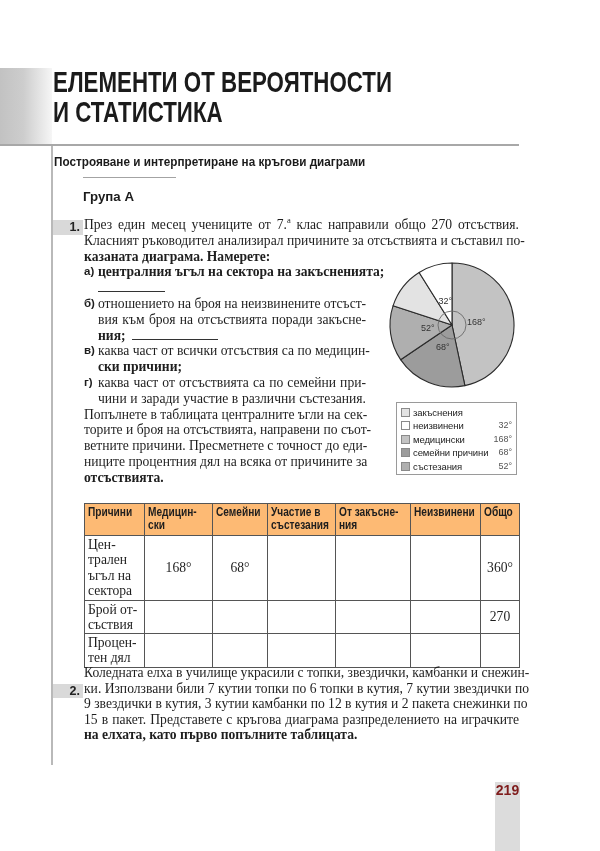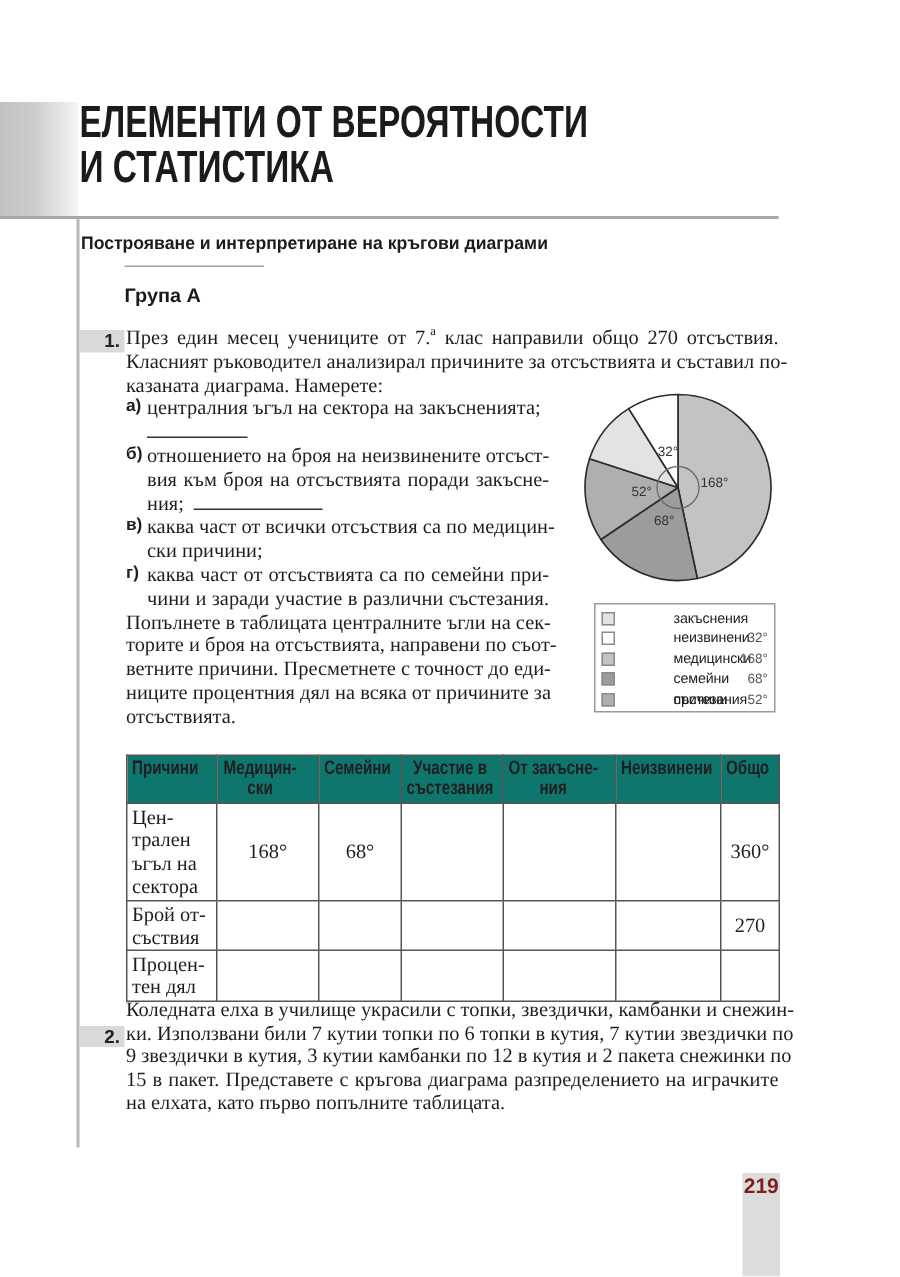--- a/index.html
+++ b/index.html
@@ -24,50 +24,50 @@
     font-weight:bold; font-size:12px; line-height:20px; color:#1b1b1b; }
   #group-label { left:83px; top:189px; font-family:"Liberation Sans", sans-serif;
     font-weight:bold; font-size:13px; line-height:15px; color:#1b1b1b; }
 
   .badge { left:53px; width:30px; background:#d9d9d9;
     font-family:"Liberation Sans", sans-serif; font-weight:bold; font-size:12.5px;
     text-align:right; box-sizing:border-box; padding-right:3px; color:#222; }
 
   .body-text { font-size:13.6px; line-height:15.8px; }
   .ln { height:15.8px; white-space:nowrap; text-align:justify; text-align-last:justify; }
-  .ln.last { text-align:left; text-align-last:left; }
+  .ln.last { text-align:left; text-align-last:left;font-weight:bold; }
   .sup { font-size:8.5px; vertical-align:6px; line-height:0; }
 
   .item { position:relative; padding-left:14px; }
   .item .lbl { position:absolute; left:0; top:0; font-family:"Liberation Sans", sans-serif;
     font-weight:bold; font-size:11.5px; line-height:15.8px; }
   .blank { display:inline-block; height:11px; border-bottom:1px solid #333; vertical-align:baseline; }
 
   
   #data-table { left:84px; top:503px; width:435px; border-collapse:collapse;
     table-layout:fixed; border:1.5px solid #4a4a4a; }
   #data-table td, #data-table th { border:1px solid #555; padding:0; vertical-align:top; }
-  #data-table th { background:#0f766e; height:29px; text-align:center; padding:2px 0 0 3px;
+  #data-table th { background:#fdba74; height:29px; text-align:left; padding:2px 0 0 3px;
     font-family:"Liberation Sans", sans-serif; font-weight:bold; font-size:13px; line-height:12.5px; }
   #data-table th .hfit { display:inline-block; white-space:pre; transform:scaleX(0.78); transform-origin:0 0; }
   #data-table td.rl { white-space:pre-line; font-size:13.6px; line-height:15.3px; padding:1px 0 0 3px; }
   #data-table td.val { text-align:center; vertical-align:middle; font-size:13.6px; }
   #row-angle td { height:63px; }
   #row-count td { height:30px;margin-left:36px; }
   #row-share td { height:32px; }
 
   
   #pie-svg { left:385px; top:258px; width:135px; height:135px; }
   #legend { left:396px; top:402px; width:121px; height:73px; border:1px solid #9a9a9a;
     box-sizing:border-box; padding-top:3px; }
   .lg-row { position:relative; height:13.4px; font-family:"Liberation Sans", sans-serif;
     font-size:9.5px; line-height:13.4px; color:#222; }
   .lg-sw { position:absolute; left:4px; top:2px; width:9px; height:9px;
     border:1px solid #8a8a8a; box-sizing:border-box; }
-  .lg-name { position:absolute; left:16px; top:0; letter-spacing:-0.1px;margin-left:36px; }
+  .lg-name { position:absolute; left:16px; top:0; letter-spacing:-0.1px; }
   .lg-val { position:absolute; right:4px; top:0; font-size:9px; color:#555; }
 
   #page-num-box { left:495px; top:782px; width:25px; height:69px; background:#dcdcdc;
     font-family:"Liberation Sans", sans-serif; font-weight:bold; font-size:14px;
     text-align:center; line-height:17px; color:#7f1d1d; }
 </style>
 </head>
 <body>
 
 <div id="side-gradient" class="abs"></div>

